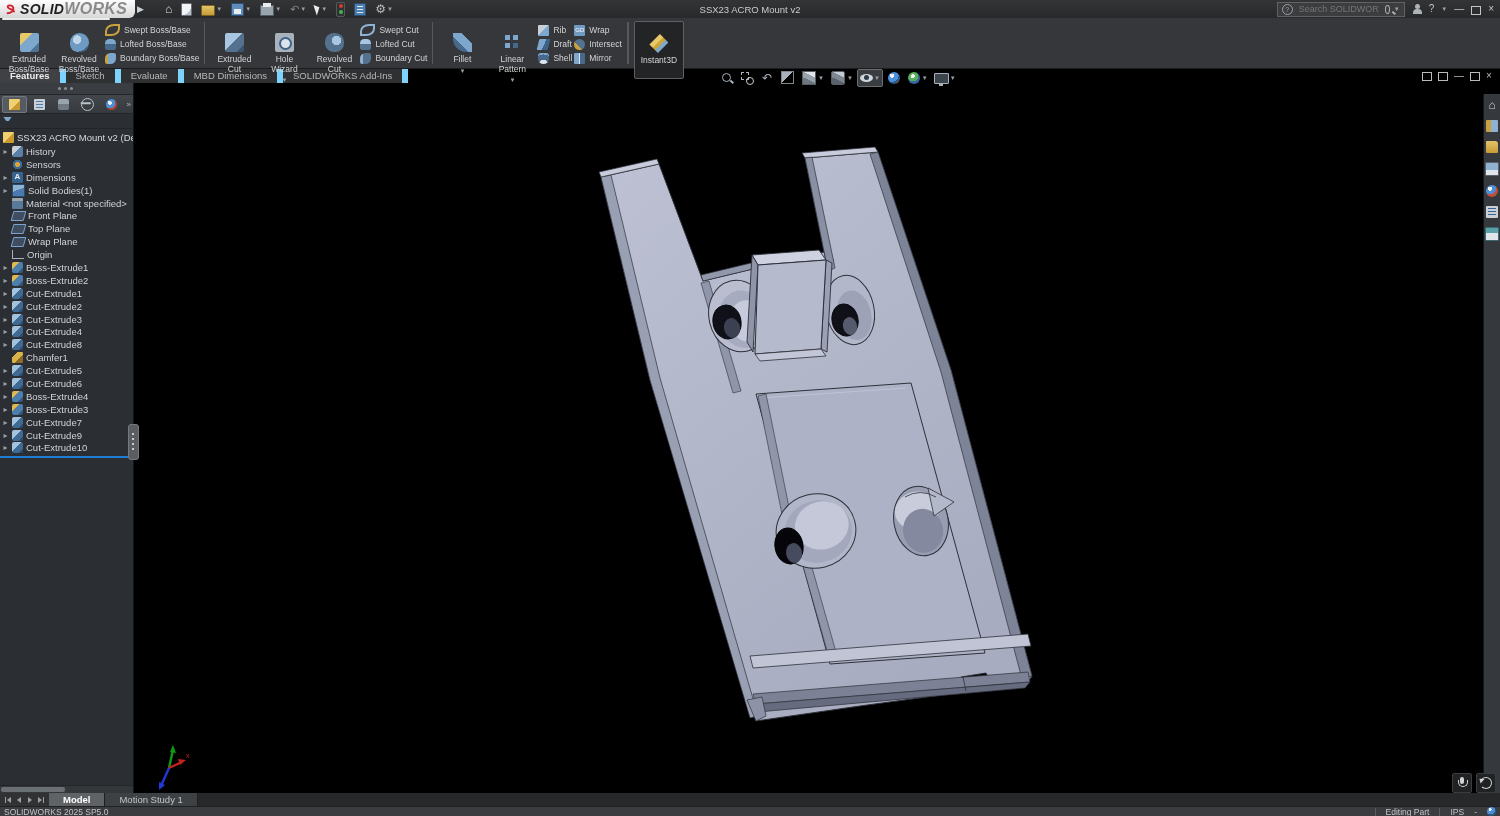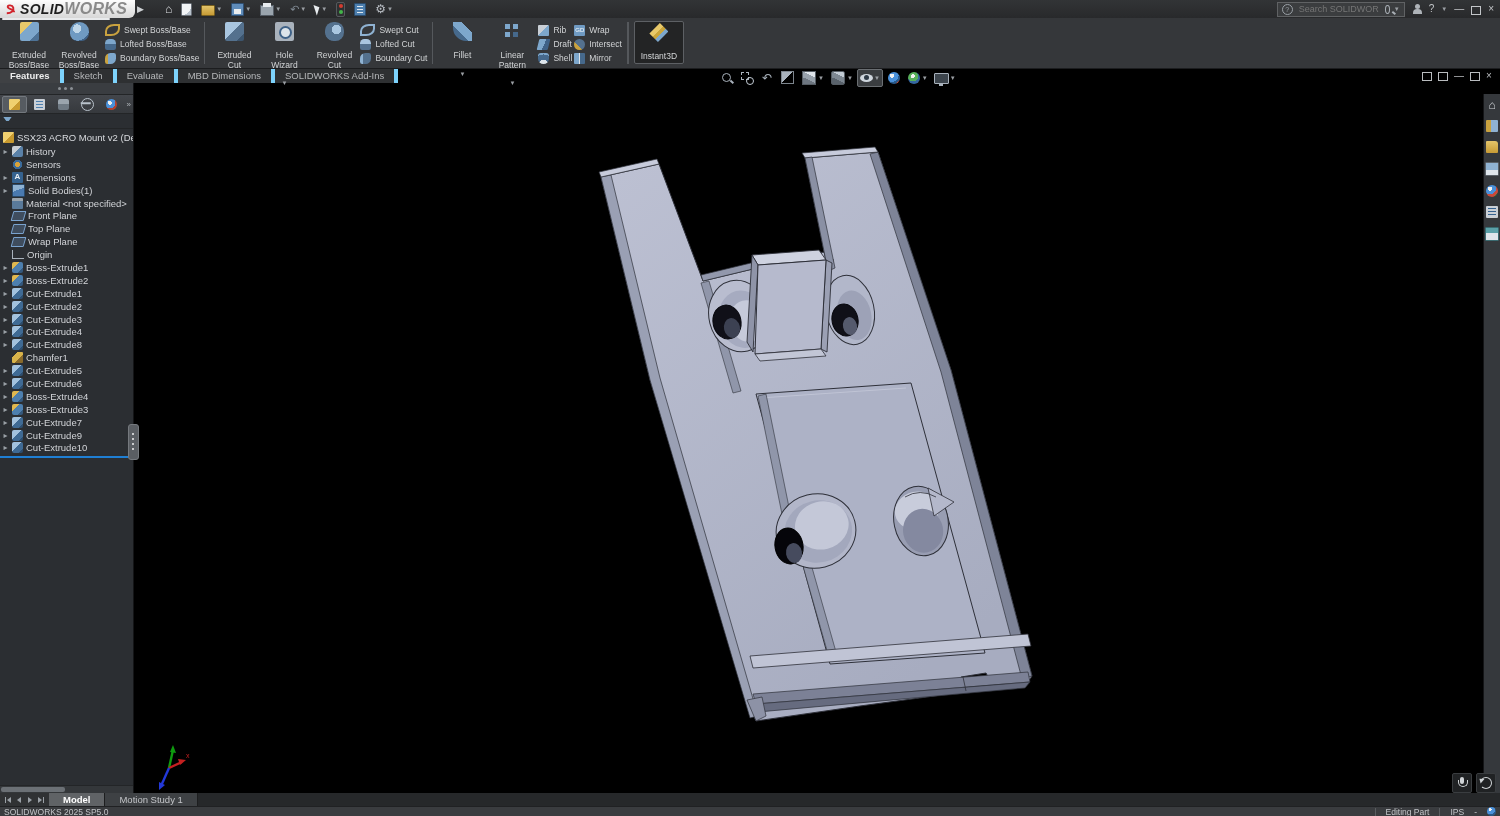--- a/index.html
+++ b/index.html
@@ -41,21 +41,21 @@
   .wicon{color:#c3c6c9;font-size:10px;line-height:12px;}
   .user-ico{width:10px;height:10px;position:relative;}
   .user-ico::before{content:"";position:absolute;left:3px;top:0;width:5px;height:5px;border-radius:50%;background:#aeb3b8;}
   .user-ico::after{content:"";position:absolute;left:1px;top:5px;width:9px;height:5px;border-radius:4px 4px 0 0;background:#aeb3b8;}
   .win-restore{width:8px;height:7px;border:1px solid #c3c6c9;position:relative;margin-top:2px;}
   
   .ribbon{left:0;top:18px;width:1500px;height:50px;background:#35373a;display:flex;align-items:stretch;z-index:39;border-bottom:1px solid #1c1d1f;}
   .menuline{position:absolute;left:2px;top:0;width:108px;height:2px;background:#e8eaec;border-radius:1px;}
   .rgroup{display:flex;align-items:flex-start;padding:3px 5px 0 5px;gap:2px;}
   .rdivider{width:1px;background:#55585c;margin:4px 0;}
-  .rbig{width:48px;display:flex;flex-direction:column;align-items:center;gap:10px;padding:1px 0;border-radius:2px;}
+  .rbig{width:48px;display:flex;flex-direction:column;align-items:center;gap:3px;padding:12px 0;border-radius:2px;}
   .rbig .rlabel{font-size:8.5px;line-height:9.5px;color:#d2d4d6;text-align:center;white-space:pre-line;}
   .rsmallcol{display:flex;flex-direction:column;justify-content:flex-start;gap:2px;padding-top:3px;}
   .rsmall{display:flex;align-items:center;gap:4px;height:12px;border-radius:2px;}
   .rsmall .rlabel{font-size:8.5px;color:#d2d4d6;white-space:nowrap;}
   .ric{width:19px;height:19px;border-radius:2px;position:relative;flex:0 0 auto;}
   .ris{width:11px;height:11px;border-radius:1px;position:relative;flex:0 0 11px;}
   .ic-boss{background:linear-gradient(135deg,#e8c96a 0 34%,#7da7cc 34% 75%,#4e7397 75%);}
   .ic-revboss{background:radial-gradient(circle at 38% 35%,#bfd6e8 0 25%,#6f9ac2 25% 70%,#3f6288 70%);border-radius:50% 50% 40% 40%;}
   .ic-cut{background:linear-gradient(135deg,#a9c6e0 0 45%,#54718e 45% 80%,#3c556e 80%);}
   .ic-hole{background:#a9b2bc;border-radius:2px;}
@@ -76,21 +76,21 @@
   .is-rib{background:linear-gradient(135deg,#c9cfd6 0 50%,#7da7cc 50%);}
   .is-draft{background:linear-gradient(100deg,#7da7cc 0 55%,#3f6288 55%);transform:skewX(-14deg);}
   .is-shell{background:radial-gradient(circle at 50% 110%,#dce4ea 0 40%,#46698c 40% 80%,#7da7cc 80%);border-radius:3px 3px 50% 50%;}
   .is-wrap{background:#6f9ac2;border-radius:1px;}
   .is-wrap::after{content:"GD";position:absolute;left:1px;top:2px;font-size:6px;color:#fff;}
   .is-intersect{background:linear-gradient(45deg,#c9a23f 0 40%,#54718e 40%);border-radius:50%;}
   .is-mirror{background:linear-gradient(90deg,#7da7cc 0 42%,#e0e4e8 42% 58%,#46698c 58%);}
   .instant3d{background:#232425;border:1px solid #5d6064;}
   
   .tabstrip{left:0;top:68px;width:1500px;height:15px;background:transparent;display:flex;z-index:38;}
-  .rtab{padding:1px 10px;font-size:9.5px;color:#b5b7b9;background:#2e3032;border-right:4px solid #7dd3fc;display:flex;align-items:center;}
+  .rtab{padding:1px 10px;font-size:9.5px;color:#b5b7b9;background:#2e3032;border-right:6px solid #7dd3fc;display:flex;align-items:center;}
   .rtab.active{background:#3f4144;color:#ececec;font-weight:bold;}
   
   .canvas{left:0;top:68px;width:1500px;height:725px;background:#000;z-index:1;}
   .viewport-svg{left:133px;top:83px;z-index:2;}
   
   .headsup{left:718px;top:69px;height:17px;display:flex;align-items:center;gap:2px;z-index:30;}
   .hu-btn{display:flex;align-items:center;gap:1px;padding:1px 2px;border-radius:2px;}
   .hu-btn.pressed{background:#3a3d40;border:1px solid #6a6e72;}
   .hu{width:14px;height:14px;position:relative;}
   .hu-zoomfit::before{content:"";position:absolute;left:2px;top:2px;width:7px;height:7px;border:1.6px solid #a9b2bc;border-radius:50%;}
@@ -314,20 +314,21 @@
         <span class="qi qi-lights"></span>
       </span>
     <span class="qa-btn">
         <span class="qi qi-props"></span>
       </span>
     <span class="qa-btn">
         <span class="qi qi-gear">⚙</span>
         <span class="caret">▼</span>
       </span>
   </div>
+  <div class="title-center">SSX23 ACRO Mount v2</div>
   <div class="tb-right">
     <div class="searchbox">
       <span class="shelp">?</span>
       <input value="" placeholder="Search SOLIDWORKS Help" style="">
       <span class="smag"></span>
       <span class="caret">▼</span>
     </div>
     <span class="user-ico"></span>
     <span class="wicon">?</span>
     <span class="caret">▼</span>

